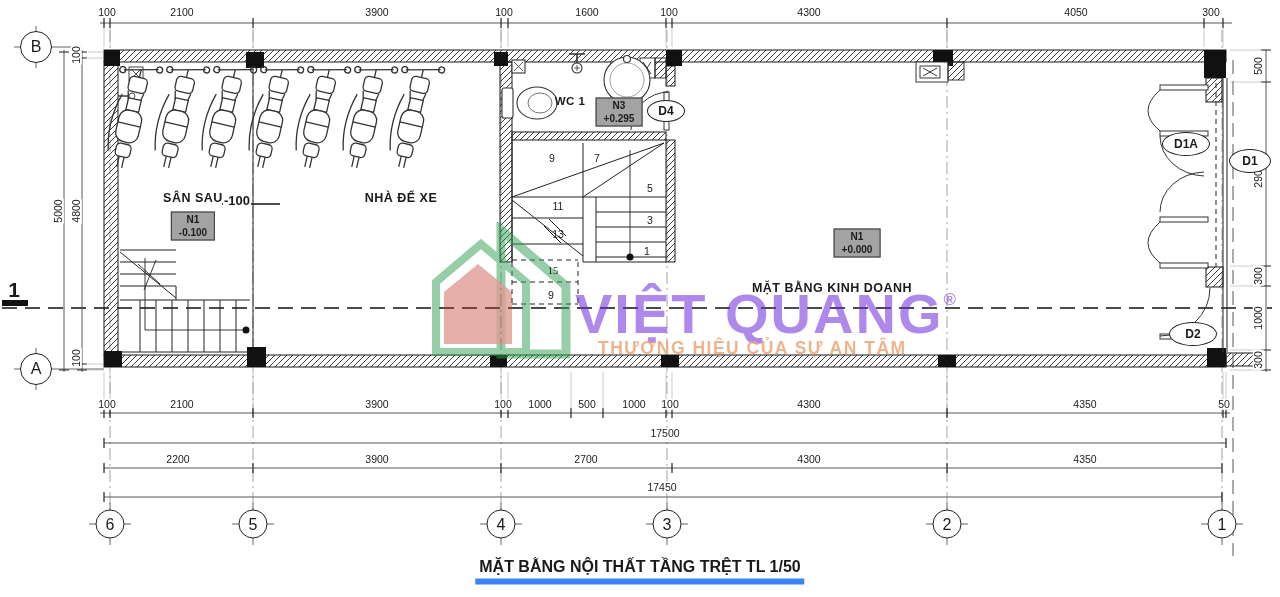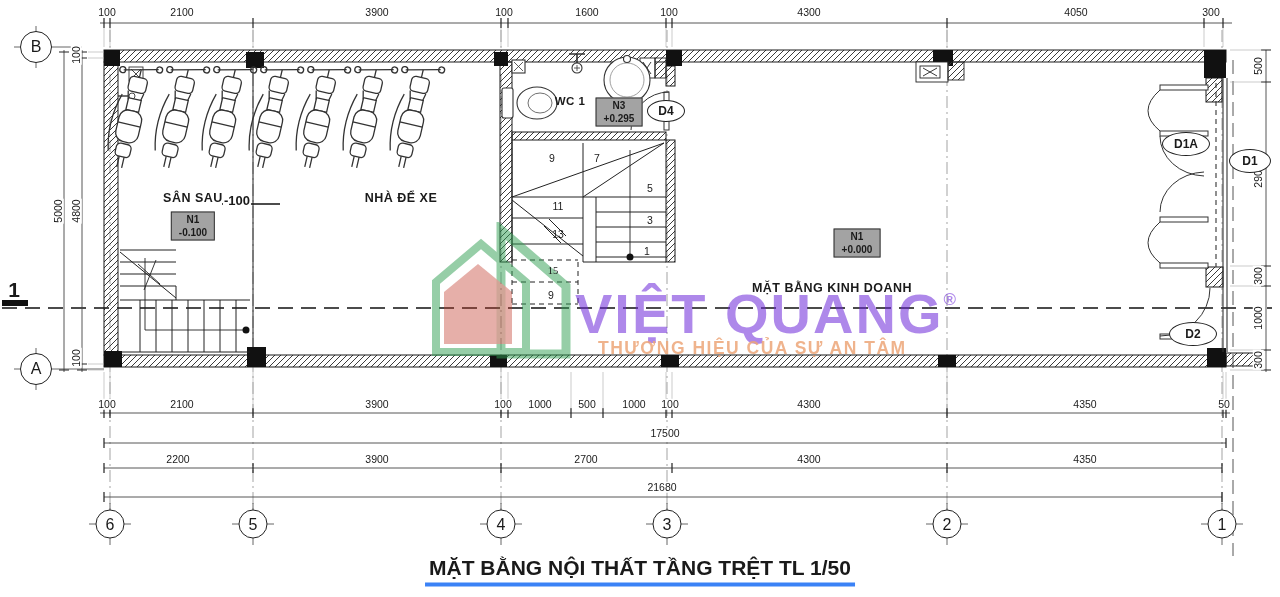--- a/index.html
+++ b/index.html
@@ -14,21 +14,21 @@
   .tread{position:absolute;transform:translate(-50%,-50%);font-size:10.5px;}
   .bubble{position:absolute;transform:translate(-50%,-50%);border:1.5px solid #222;border-radius:50%;
           background:#fff;display:flex;align-items:center;justify-content:center;font-size:16px;}
   .oval{position:absolute;transform:translate(-50%,-50%);border:1.3px solid #222;border-radius:50%;
         background:#fff;display:flex;align-items:center;justify-content:center;
         font-size:12px;font-weight:bold;white-space:nowrap;}
   .lvlbox{position:absolute;transform:translate(-50%,-50%);border:1.2px solid #333;background:#a3a3a3;
           text-align:center;font-size:10px;font-weight:bold;line-height:1.25;padding:1px 7px;}
   .section-num{position:absolute;transform:translate(-50%,-50%);font-size:21px;font-weight:bold;}
   .title{position:absolute;left:640px;top:571px;transform:translate(-50%,-50%);
-         font-size:21px;font-weight:bold;border-bottom:4px solid #3b82f6;padding:0 4px 3px;white-space:nowrap;}
+         font-size:16px;font-weight:bold;border-bottom:6px solid #3b82f6;padding:0 4px 3px;white-space:nowrap;}
   .wm-brand{position:absolute;left:575px;top:235px;font-size:56px;font-weight:800;letter-spacing:2px;
             color:#6d28d9;opacity:.55;white-space:nowrap;margin-top:46px;}
   .wm-reg{font-size:17px;vertical-align:28px;}
   .wm-tag{position:absolute;left:598px;top:338px;font-size:17.5px;font-weight:700;letter-spacing:1.5px;
           color:#eda679;opacity:.85;white-space:nowrap;}
   .wm-logo{position:absolute;left:426px;top:222px;opacity:.5;}
 </style>
 </head>
 <body>
 
@@ -253,21 +253,21 @@
     <div class="lbl rot" style="left: 58px; top: 211px;">5000</div>
     <div class="lbl rot" style="left: 76px; top: 55px;">100</div>
     <div class="lbl rot" style="left: 76px; top: 211px;">4800</div>
     <div class="lbl rot" style="left: 76px; top: 358px;">100</div>
     <div class="lbl rot" style="left: 1258px; top: 66px;">500</div>
     <div class="lbl rot" style="left: 1258px; top: 176px;">2900</div>
     <div class="lbl rot" style="left: 1258px; top: 276px;">300</div>
     <div class="lbl rot" style="left: 1258px; top: 318px;">1000</div>
     <div class="lbl rot" style="left: 1258px; top: 360px;">300</div>
     <div class="lbl" style="left: 665px; top: 433px;">17500</div>
-    <div class="lbl" style="left: 662px; top: 487px;">21680</div>
+    <div class="lbl" style="left: 662px; top: 487px;">17450</div>
     <div class="bubble" style="left: 110px; top: 524px; width: 27px; height: 27px;">6</div>
     <div class="bubble" style="left: 253px; top: 524px; width: 27px; height: 27px;">5</div>
     <div class="bubble" style="left: 501px; top: 524px; width: 27px; height: 27px;">4</div>
     <div class="bubble" style="left: 667px; top: 524px; width: 27px; height: 27px;">3</div>
     <div class="bubble" style="left: 947px; top: 524px; width: 27px; height: 27px;">2</div>
     <div class="bubble" style="left: 1222px; top: 524px; width: 27px; height: 27px;">1</div>
     <div class="bubble" style="left: 36px; top: 47px; width: 30px; height: 30px;">B</div>
     <div class="bubble" style="left: 36px; top: 369px; width: 30px; height: 30px;">A</div>
     <div class="tread" style="left: 552px; top: 158px;">9</div>
     <div class="tread" style="left: 597px; top: 158px;">7</div>

